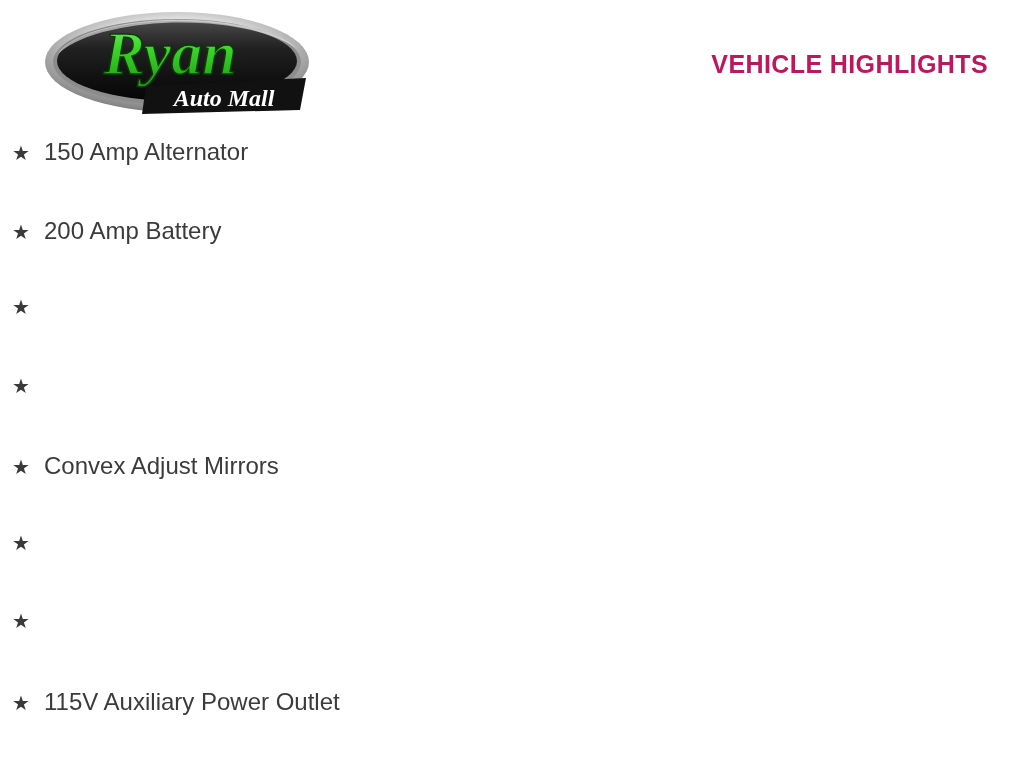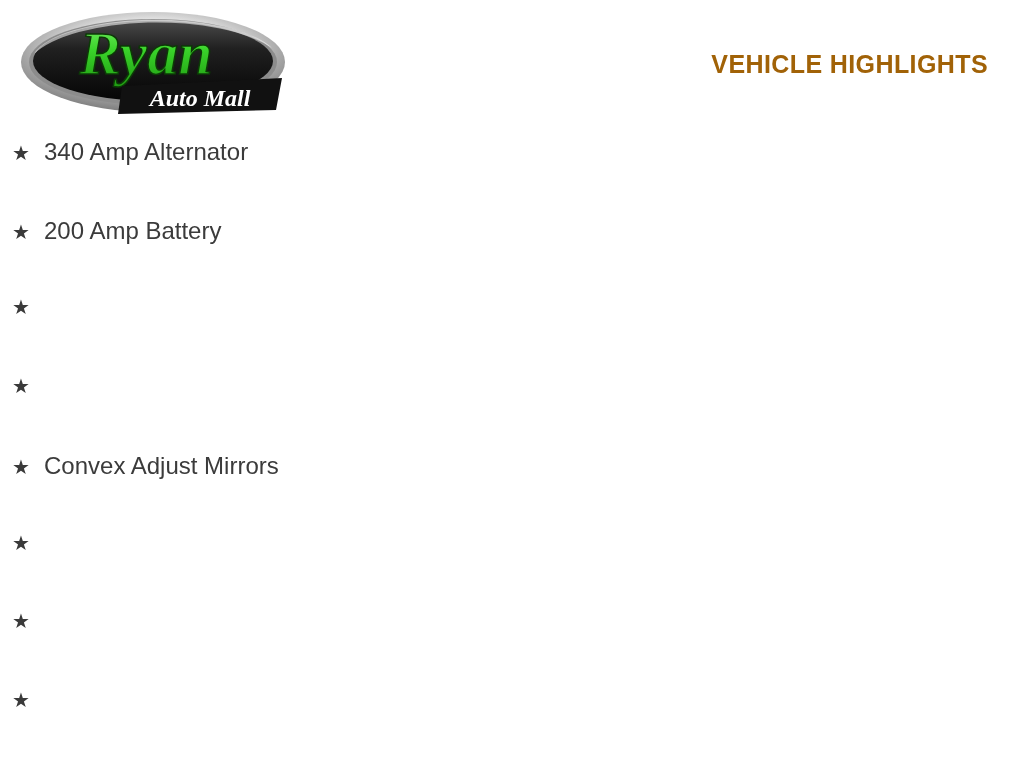--- a/index.html
+++ b/index.html
@@ -17,38 +17,39 @@
     position: relative;
     width: 1024px;
     height: 768px;
     background: #ffffff;
   }
 
   
   .header {
     position: relative;
     height: 132px;
+    margin-left: 24px;
   }
   .logo {
     position: absolute;
     left: 14px;
     top: 6px;
     width: 278px;
     height: 120px;
   }
   .logo svg {
     display: block;
   }
   .header-title {
     position: absolute;
     right: 36px;
     top: 50px;
     font-size: 25px;
     font-weight: bold;
-    color: #a16207;
+    color: #be185d;
     letter-spacing: 0.4px;
     white-space: nowrap;
   }
 
   
   .highlights {
     position: absolute;
     left: 0;
     top: 140px;
     width: 1024px;
@@ -117,21 +118,21 @@
         <text x="186" y="100" text-anchor="middle" font-family="'Liberation Serif', serif" font-size="24" font-style="italic" font-weight="bold" fill="#ffffff">Auto Mall</text>
       </svg>
     </div>
 
     <div class="header-title">VEHICLE HIGHLIGHTS</div>
   </div>
 
   <ul class="highlights">
     <li class="highlight-item">
       <span class="star-icon">★</span>
-      <span class="item-label">340 Amp Alternator</span>
+      <span class="item-label">150 Amp Alternator</span>
     </li>
     <li class="highlight-item">
       <span class="star-icon">★</span>
       <span class="item-label">200 Amp Battery</span>
     </li>
     <li class="highlight-item">
       <span class="star-icon">★</span>
     </li>
     <li class="highlight-item">
       <span class="star-icon">★</span>
@@ -141,16 +142,17 @@
       <span class="item-label">Convex Adjust Mirrors</span>
     </li>
     <li class="highlight-item">
       <span class="star-icon">★</span>
     </li>
     <li class="highlight-item">
       <span class="star-icon">★</span>
     </li>
     <li class="highlight-item">
       <span class="star-icon">★</span>
+      <span class="item-label">115V Auxiliary Power Outlet</span>
     </li>
   </ul>
 
 </div>
 
 </body></html>

